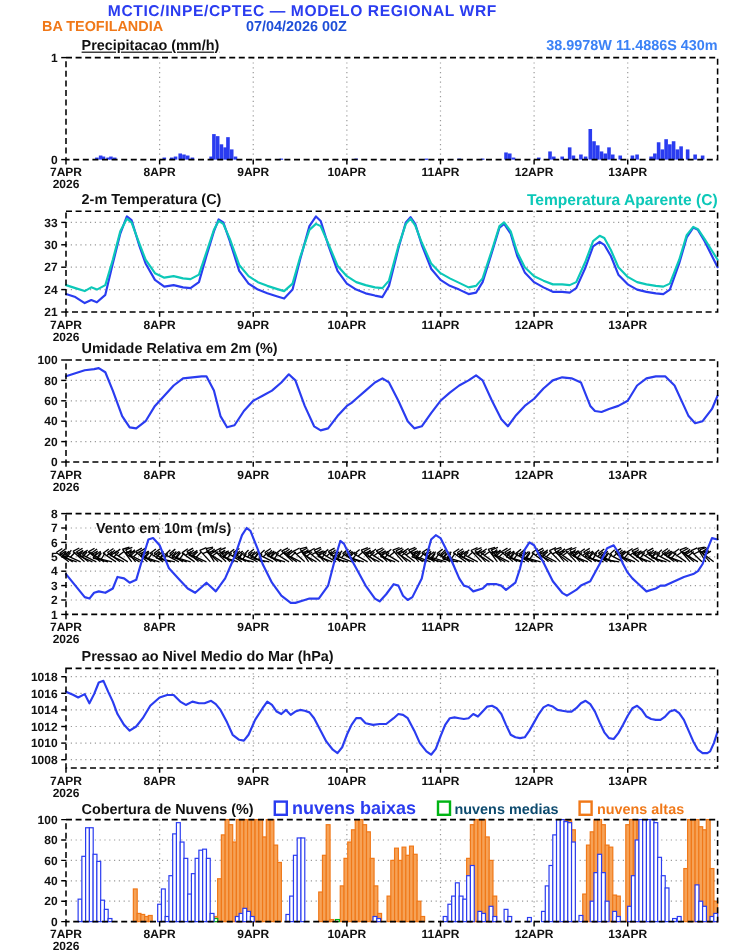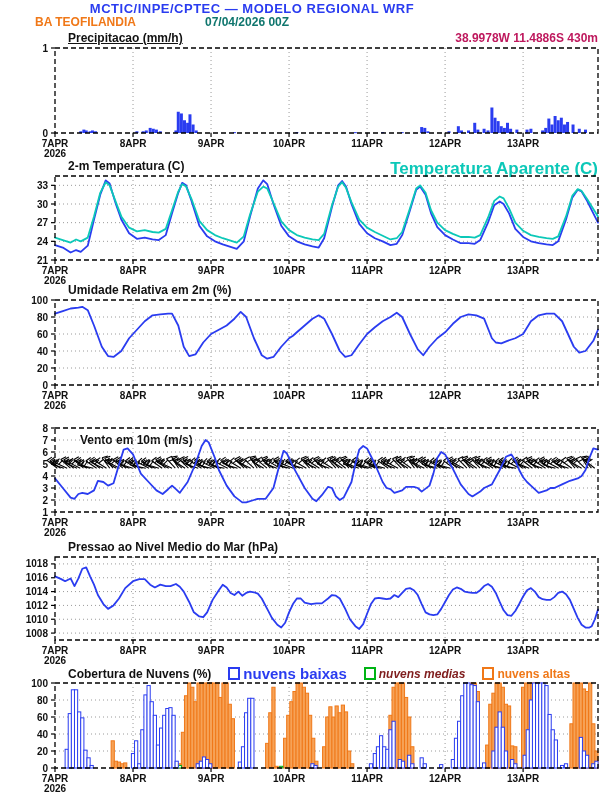--- a/index.html
+++ b/index.html
@@ -1,32 +1,32 @@
 <!DOCTYPE html>
 <html><head>
 <meta charset="utf-8">
 <style>
   html,body{margin:0;padding:0;background:#fff;}
   #page{position:relative;width:612px;height:792px;background:#fff;overflow:hidden;
         font-family:"Liberation Sans",sans-serif;font-weight:bold;}
   .abs{position:absolute;white-space:nowrap;}
   .hdr1{width:504px;text-align:center;top:1px;left:0;font-size:13px;letter-spacing:.5px;color:#2a3cf0;}
   .hdr2a{top:15px;left:35px;font-size:12px;color:#f07818;}
-  .hdr2b{top:15px;left:205px;font-size:12px;color:#0f766e;}
-  .coords{top:31px;right:14px;font-size:12px;color:#be185d;}
+  .hdr2b{top:15px;left:205px;font-size:12px;color:#1d4ed8;}
+  .coords{top:31px;right:14px;font-size:12px;color:#3b82f6;}
   .ptitle{font-size:12px;color:#111;}
-  .ptitle2{font-size:17px;color:#0cc8b8;}
+  .ptitle2{font-size:13px;color:#0cc8b8;}
   .legendrow{top:665px;left:68px;display:flex;align-items:center;gap:17px;}
   .legitem{display:flex;align-items:center;gap:3px;}
   .sq{width:8px;height:9px;border:2px solid;background:#fff;display:inline-block;}
   .sq.b{border-color:#2a3cf0;}
   .sq.g{border-color:#00b414;}
   .sq.o{border-color:#f07818;}
   .leg-b{color:#2a3cf0;font-size:15px;}
-  .leg-g{color:#7f1d1d;font-size:12px;font-style:italic;}
+  .leg-g{color:#0c4a6e;font-size:12px;}
   .leg-o{color:#f07818;font-size:12px;}
   svg text{font-family:"Liberation Sans",sans-serif;font-weight:bold;}
 </style>
 </head>
 <body>
 
 <div id="page">
   <div class="abs hdr1">MCTIC/INPE/CPTEC — MODELO REGIONAL WRF</div>
   <div class="abs hdr2a">BA TEOFILANDIA</div>
   <div class="abs hdr2b">07/04/2026 00Z</div>

